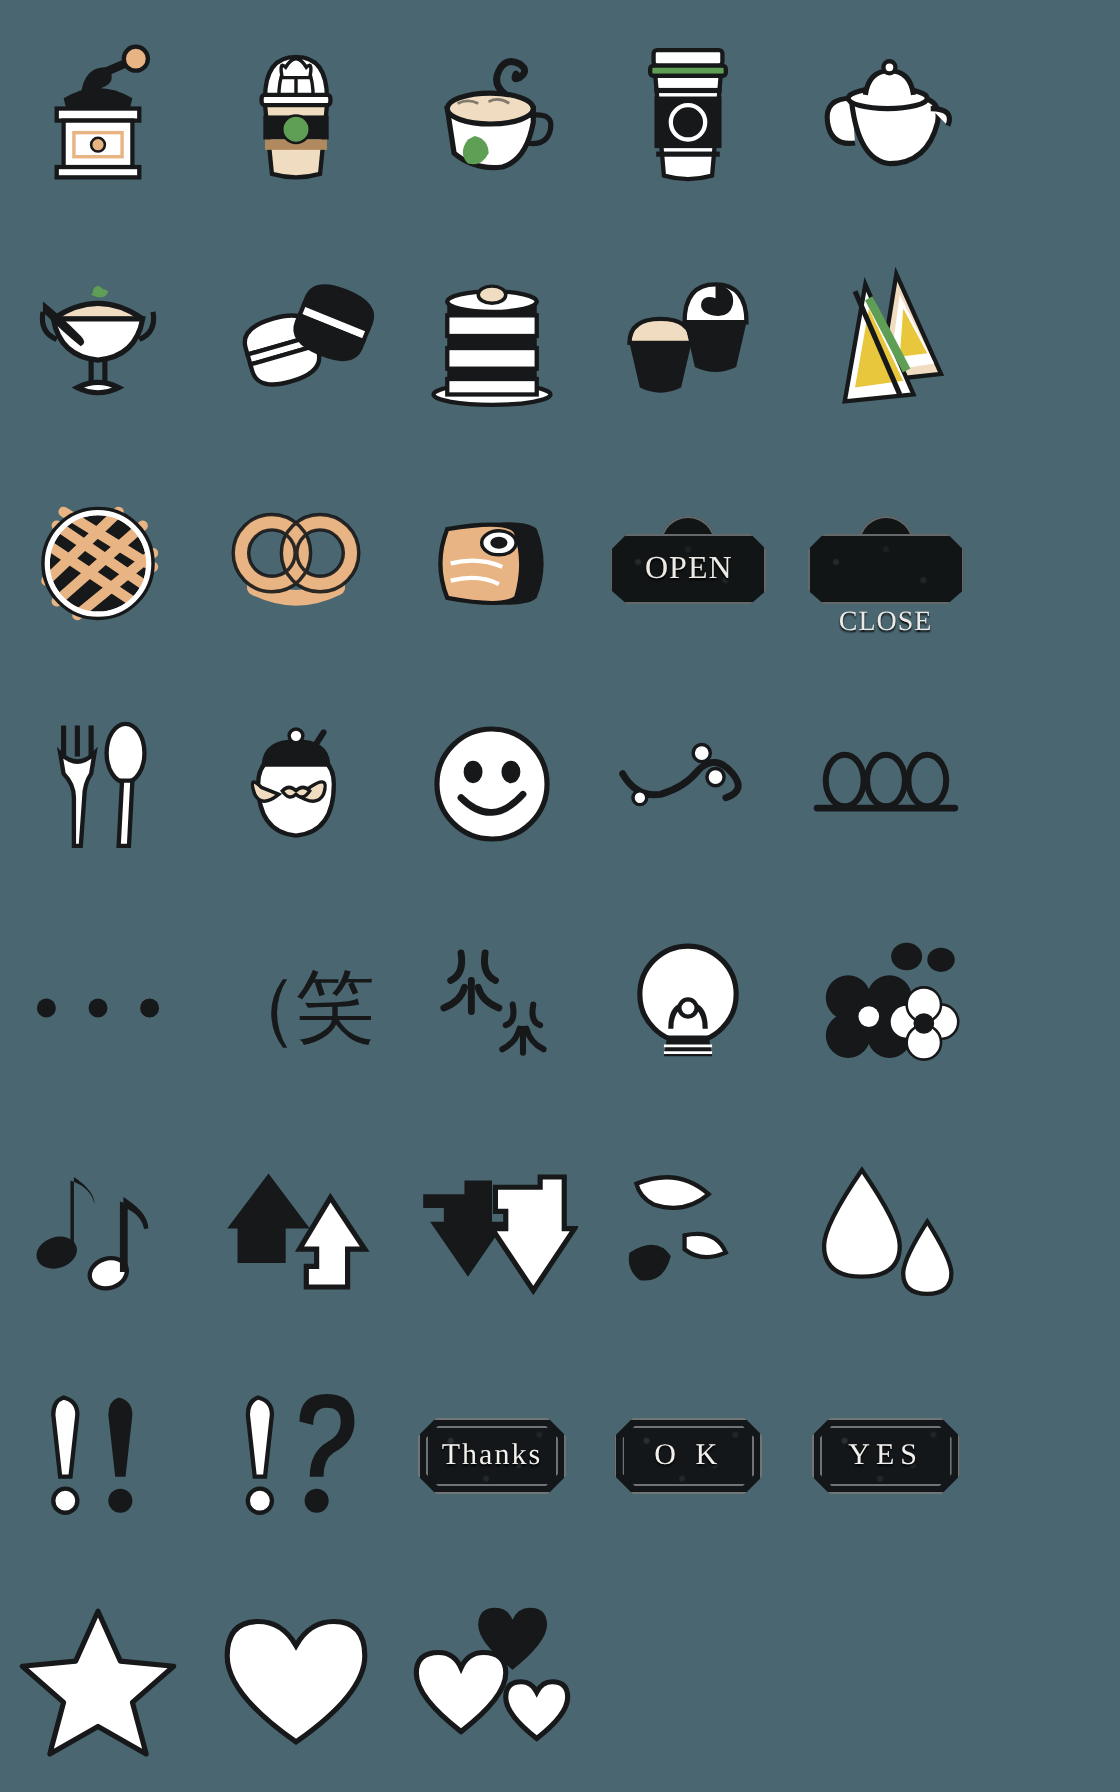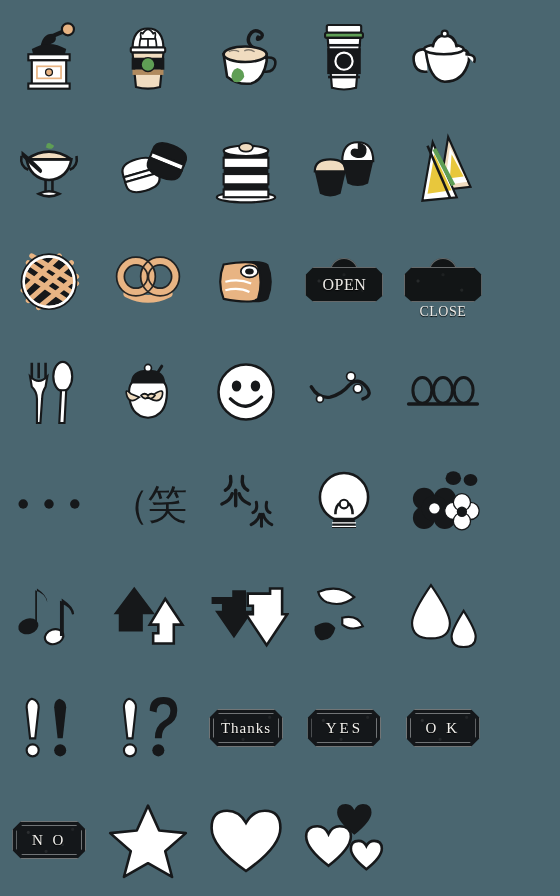--- a/index.html
+++ b/index.html
@@ -485,35 +485,30 @@
 
   <div class="cell">
     <div class="plaque plaque-oct">
       <span class="plaque-label">Thanks</span>
     </div>
   </div>
 
 
   <div class="cell">
     <div class="plaque plaque-oct">
+      <span class="plaque-label wide">O K</span>
+    </div>
+  </div>
+
+  <div class="cell">
+    <div class="plaque plaque-oct">
       <span class="plaque-label wide">YES</span>
     </div>
   </div>
 
-  <div class="cell">
-    <div class="plaque plaque-oct">
-      <span class="plaque-label wide">O K</span>
-    </div>
-  </div>
-
-  <div class="cell">
-    <div class="plaque plaque-oct">
-      <span class="plaque-label wide">N O</span>
-    </div>
-  </div>
 
   <div class="cell">
     <svg class="art" viewBox="0 0 100 100">
       <path d="M50 10 L63 39 L94 42 L70 63 L78 93 L50 77 L22 93 L30 63 L6 42 L37 39 Z" fill="#ffffff" stroke="#16181a" stroke-width="3" stroke-linejoin="round"></path>
     </svg>
   </div>
 
   <div class="cell">
     <svg class="art" viewBox="0 0 100 100">
       <path d="M50 86 Q10 58 10 36 Q10 16 28 16 Q42 16 50 30 Q58 16 72 16 Q90 16 90 36 Q90 58 50 86 Z" fill="#ffffff" stroke="#16181a" stroke-width="3"></path>

